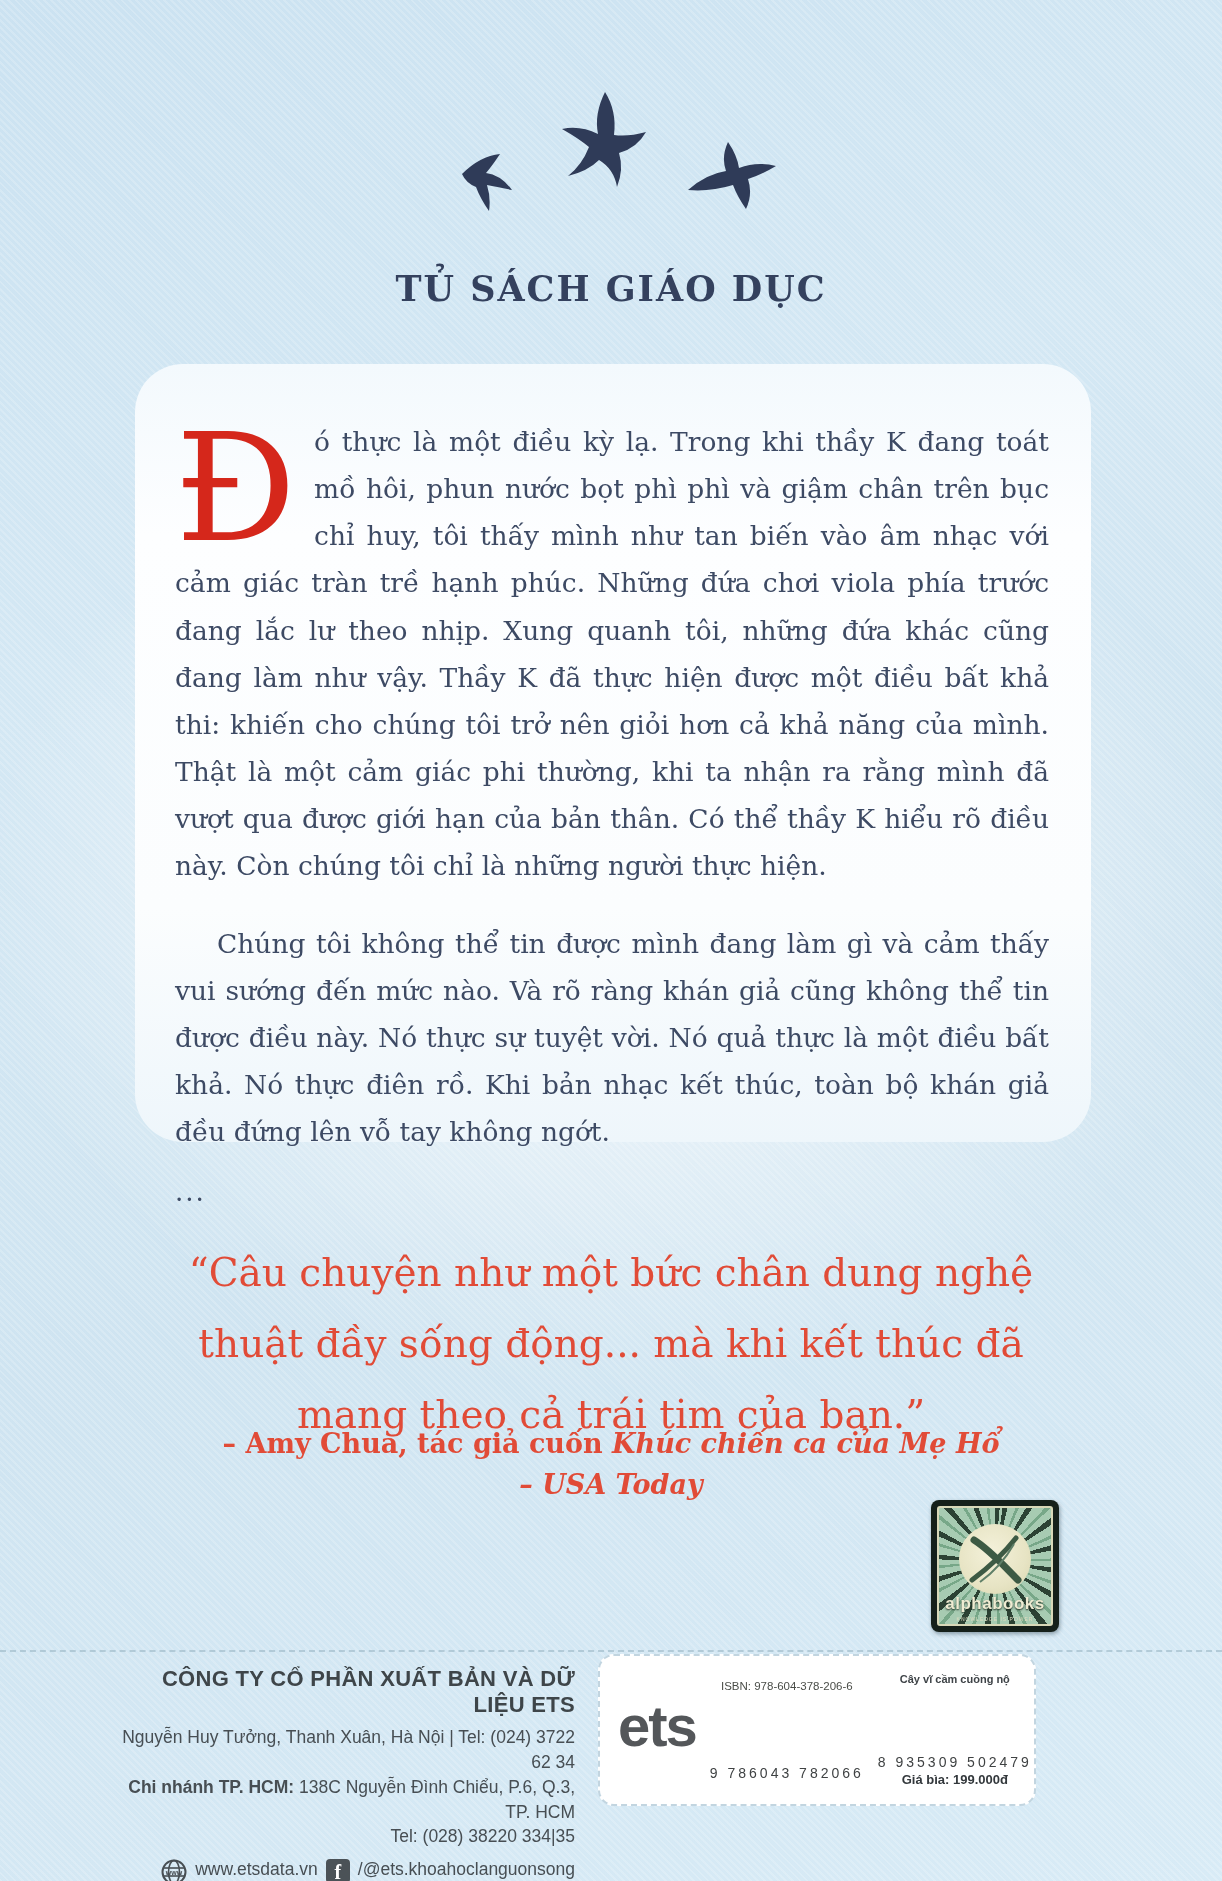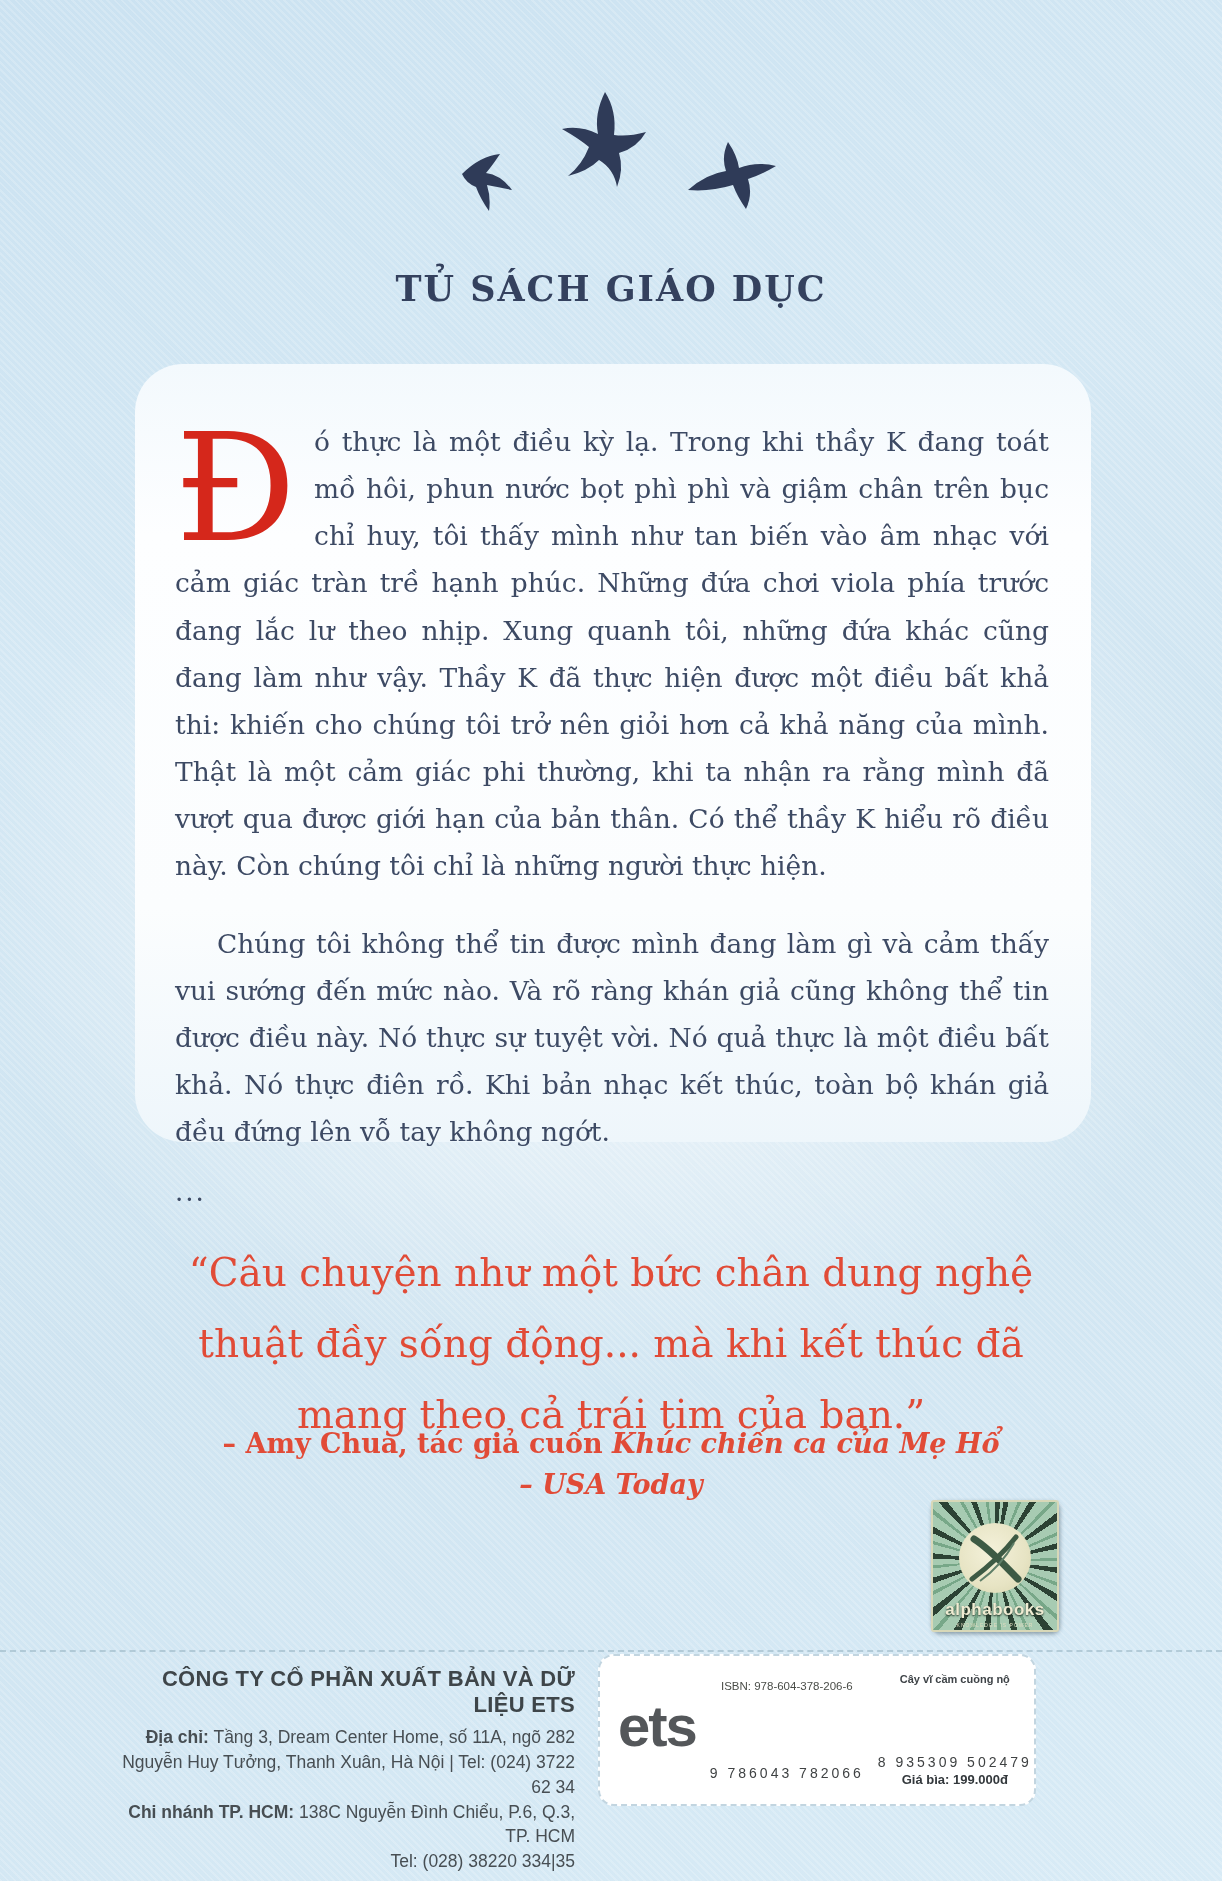--- a/index.html
+++ b/index.html
@@ -45,21 +45,21 @@
   .quote{ position:absolute; left:161px; width:900px; text-align:center; color:#e14b37; }
   .quote .qtext{ font-size:39px; line-height:1.82; }
   .quote .attrib{ margin-top:18px; font-size:27px;font-weight:bold; }
   .italic{ font-style:italic; }
   .quote1{ top:1238px; }
   .quote2{ top:1410px; }
 
   
   .holo{
     position:absolute; left:931px; top:1500px; width:128px; height:132px;
-    background:#15201a; border-radius:8px; 
+    background:#15201a; border-radius:8px; padding:6px;
     box-shadow:1px 2px 4px rgba(40,60,70,.45);
   }
   .holo-inner{
     width:100%; height:100%; position:relative; border-radius:3px; overflow:hidden;
     background:repeating-conic-gradient(from 8deg at 50% 46%, #2c4234 0deg 5deg, #a7cbb2 5deg 13deg, #77a788 13deg 16deg, #a7cbb2 16deg 22deg);
     border:2px solid #d8d8b8;
   }
   .holo-circle{
     position:absolute; left:50%; top:44%; width:72px; height:70px; transform:translate(-50%,-50%);
     background:radial-gradient(circle at 45% 40%, #f4f1da 0%, #e7e4c4 60%, #d8d5ae 100%);
@@ -169,21 +169,20 @@
       </div>
       <div class="holo-brand">alphabooks</div>
       <div class="holo-tag">KNOWLEDGE IS POWER</div>
     </div>
   </div>
 
   <div class="footer-sep"></div>
 
   <div class="footer-left">
     <div class="company">CÔNG TY CỔ PHẦN XUẤT BẢN VÀ DỮ LIỆU ETS</div>
-    <div class="addr-line"><b>Địa chỉ:</b><span> Tầng 3, Dream Center Home, số 11A, ngõ 282</span></div>
     <div class="addr-line">Nguyễn Huy Tưởng, Thanh Xuân, Hà Nội | Tel: (024) 3722 62 34</div>
     <div class="addr-line"><b>Chi nhánh TP. HCM:</b><span> 138C Nguyễn Đình Chiểu, P.6, Q.3, TP. HCM</span></div>
     <div class="addr-line">Tel: (028) 38220 334|35</div>
     <div class="web-row">
       <span class="globe-icon">
         <svg viewBox="0 0 26 26">
           <circle cx="13" cy="13" r="11.5" fill="none" stroke="#474e53" stroke-width="2"></circle>
           <ellipse cx="13" cy="13" rx="5.5" ry="11.5" fill="none" stroke="#474e53" stroke-width="1.6"></ellipse>
           <line x1="2" y1="9" x2="24" y2="9" stroke="#474e53" stroke-width="1.6"></line>
           <line x1="2" y1="17" x2="24" y2="17" stroke="#474e53" stroke-width="1.6"></line>

